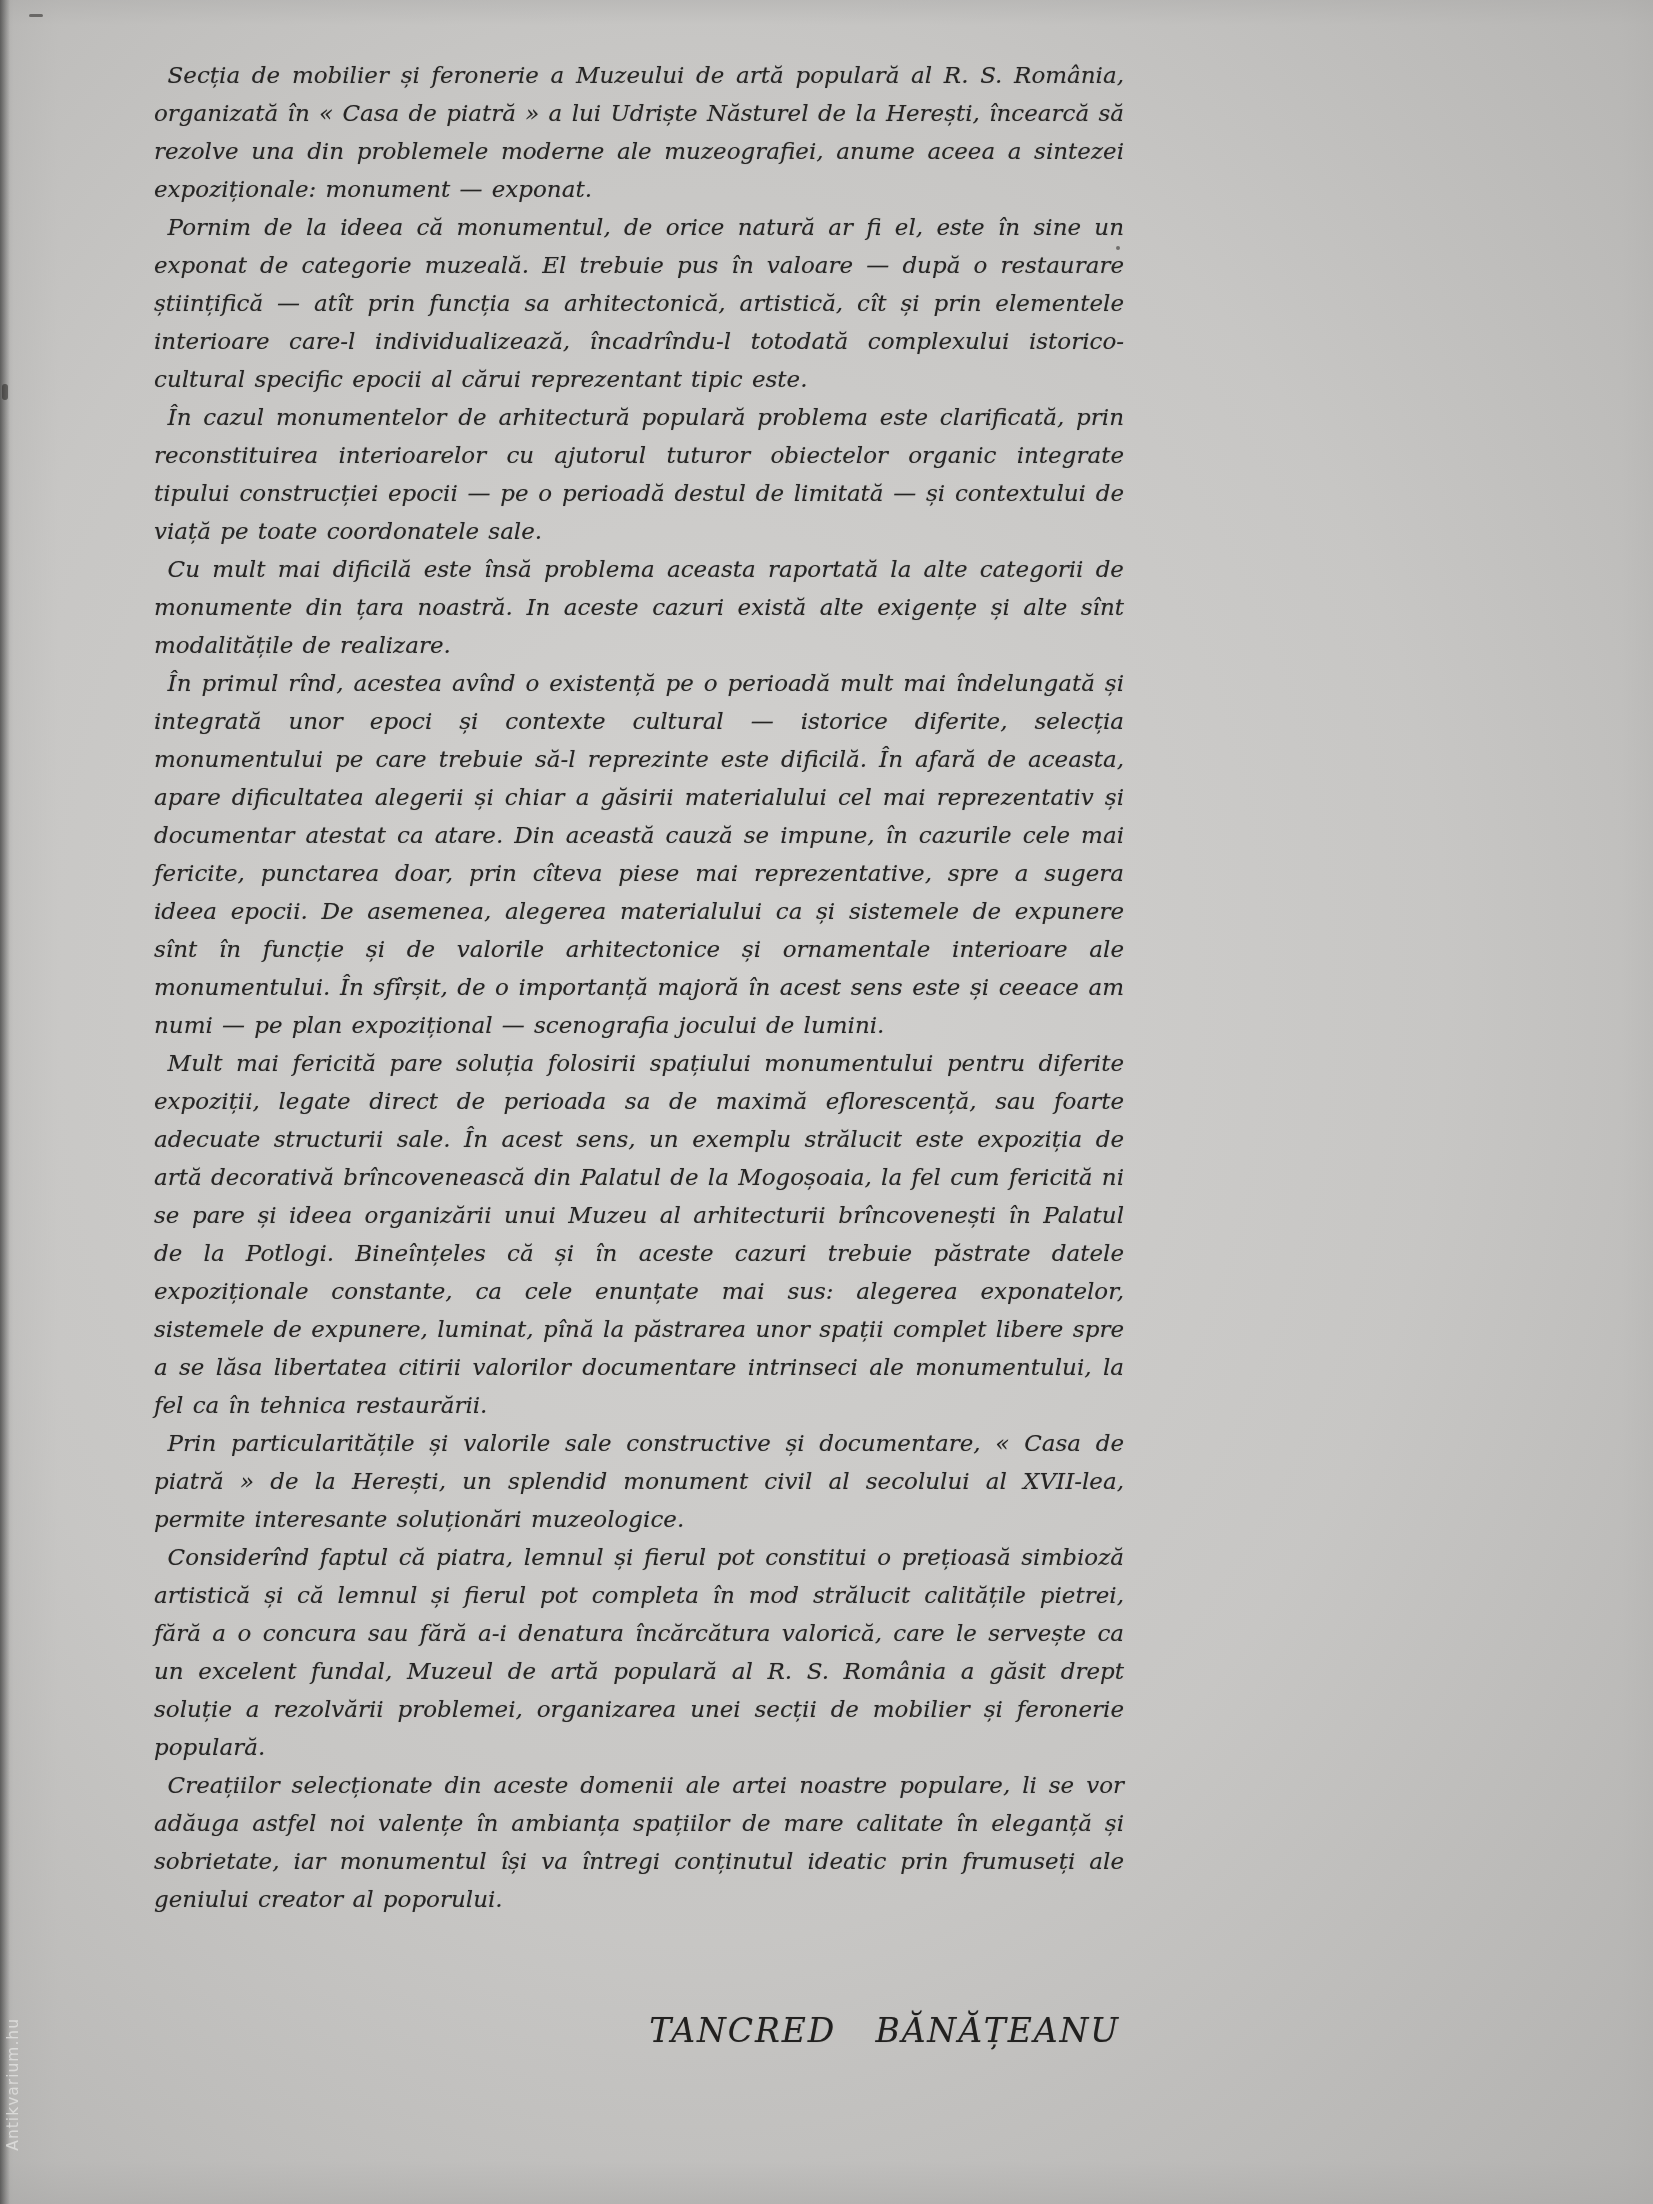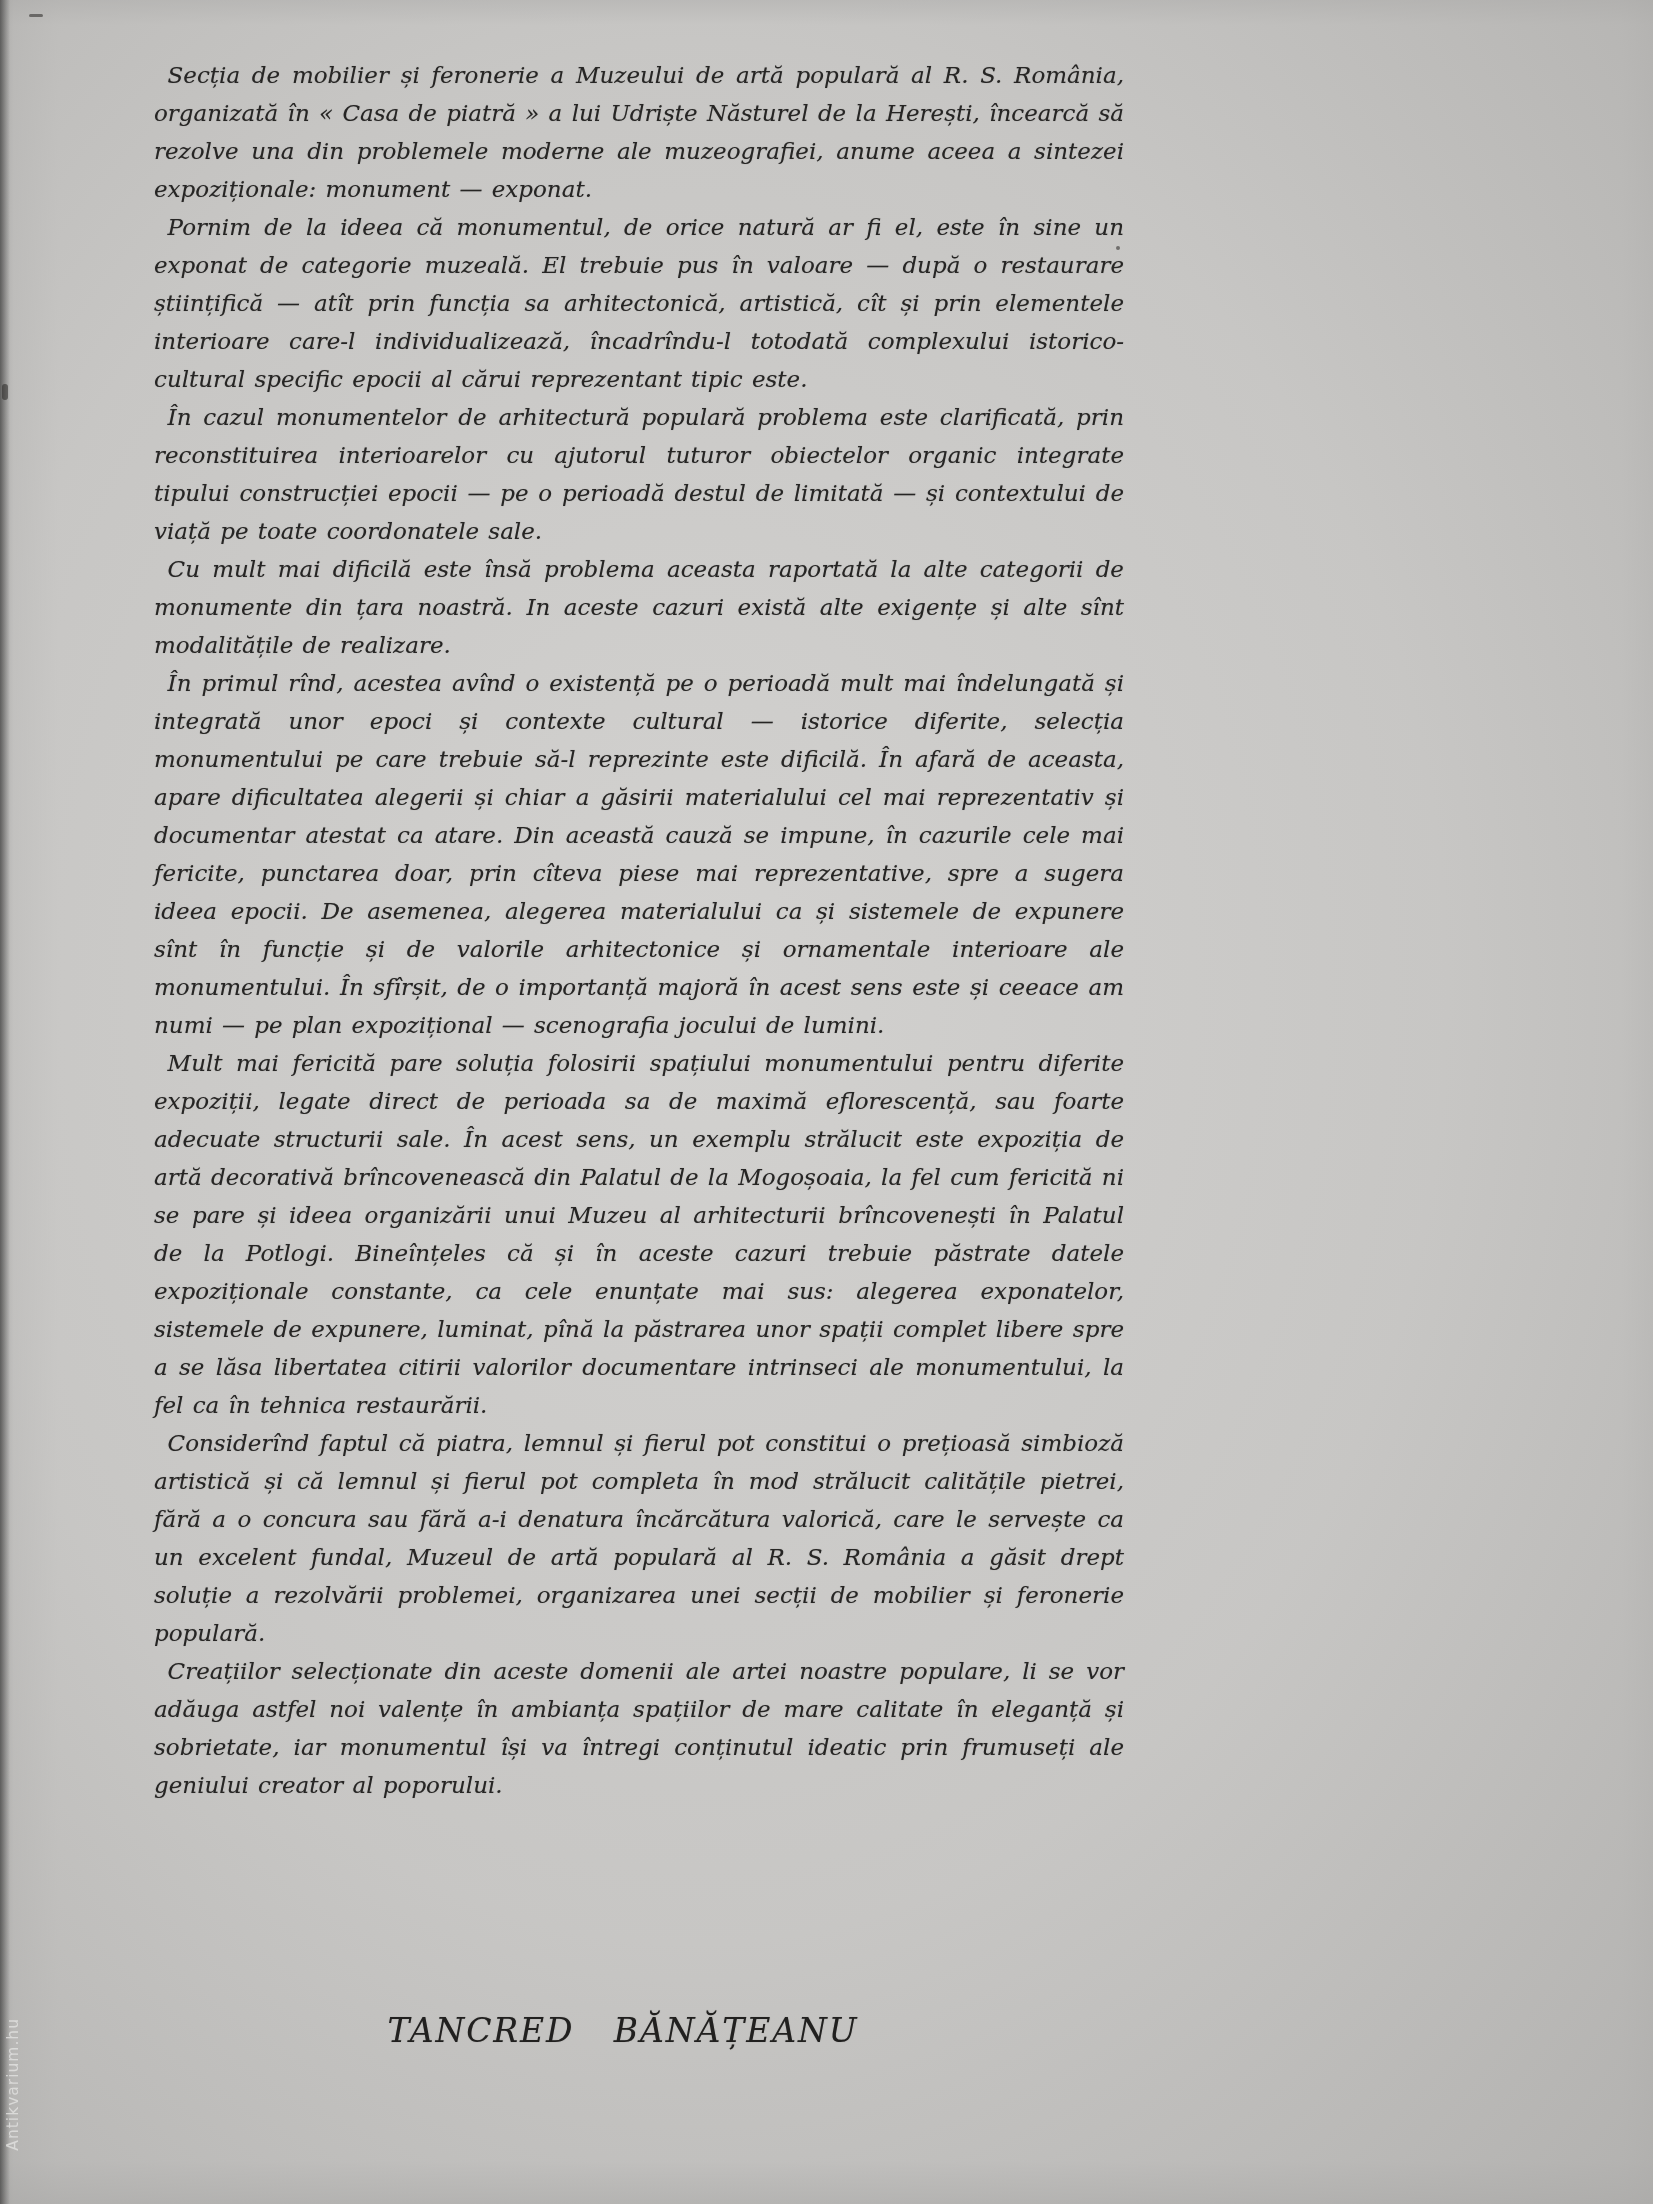--- a/index.html
+++ b/index.html
@@ -42,24 +42,24 @@
     margin-left: 16px;
   }
   .text-block p {
     margin: 0;
     padding: 0;
     text-indent: 13.6px;
     word-spacing: 1.9px;
   }
   .signature {
     position: absolute;
-    left: 138px;
+    left: 150px;
     top: 2011px;
     width: 970px;
-    text-align: center;
+    text-align: right;
     font-style: italic;
     font-size: 33px;
     letter-spacing: 1.9px;
     word-spacing: 27px;
     color: #21201f;
     text-shadow: 0 0 1px rgba(50,48,46,0.35);
   }
   .watermark {
     position: absolute;
     left: 3.9px;
@@ -91,20 +91,21 @@
 <div class="speck speck-2"></div>
 <div class="speck speck-3"></div>
 
 <div class="text-block">
   <p>Secția de mobilier și feronerie a Muzeului de artă populară al R. S. România, organizată în « Casa de piatră » a lui Udriște Năsturel de la Herești, încearcă să rezolve una din problemele moderne ale muzeografiei, anume aceea a sintezei expoziționale: monument — exponat.</p>
   <p>Pornim de la ideea că monumentul, de orice natură ar fi el, este în sine un exponat de categorie muzeală. El trebuie pus în valoare — după o restaurare științifică — atît prin funcția sa arhitectonică, artistică, cît și prin elementele interioare care-l individualizează, încadrîndu-l totodată complexului istorico-cultural specific epocii al cărui reprezentant tipic este.</p>
   <p>În cazul monumentelor de arhitectură populară problema este clarificată, prin reconstituirea interioarelor cu ajutorul tuturor obiectelor organic integrate tipului construcției epocii — pe o perioadă destul de limitată — și contextului de viață pe toate coordonatele sale.</p>
   <p>Cu mult mai dificilă este însă problema aceasta raportată la alte categorii de monumente din țara noastră. In aceste cazuri există alte exigențe și alte sînt modalitățile de realizare.</p>
   <p>În primul rînd, acestea avînd o existență pe o perioadă mult mai îndelungată și integrată unor epoci și contexte cultural — istorice diferite, selecția monumentului pe care trebuie să-l reprezinte este dificilă. În afară de aceasta, apare dificultatea alegerii și chiar a găsirii materialului cel mai reprezentativ și documentar atestat ca atare. Din această cauză se impune, în cazurile cele mai fericite, punctarea doar, prin cîteva piese mai reprezentative, spre a sugera ideea epocii. De asemenea, alegerea materialului ca și sistemele de expunere sînt în funcție și de valorile arhitectonice și ornamentale interioare ale monumentului. În sfîrșit, de o importanță majoră în acest sens este și ceeace am numi — pe plan expozițional — scenografia jocului de lumini.</p>
   <p>Mult mai fericită pare soluția folosirii spațiului monumentului pentru diferite expoziții, legate direct de perioada sa de maximă eflorescență, sau foarte adecuate structurii sale. În acest sens, un exemplu strălucit este expoziția de artă decorativă brîncovenească din Palatul de la Mogoșoaia, la fel cum fericită ni se pare și ideea organizării unui Muzeu al arhitecturii brîncovenești în Palatul de la Potlogi. Bineînțeles că și în aceste cazuri trebuie păstrate datele expoziționale constante, ca cele enunțate mai sus: alegerea exponatelor, sistemele de expunere, luminat, pînă la păstrarea unor spații complet libere spre a se lăsa libertatea citirii valorilor documentare intrinseci ale monumentului, la fel ca în tehnica restaurării.</p>
+  <p>Prin particularitățile și valorile sale constructive și documentare, « Casa de piatră » de la Herești, un splendid monument civil al secolului al XVII-lea, permite interesante soluționări muzeologice.</p>
   <p>Considerînd faptul că piatra, lemnul și fierul pot constitui o prețioasă simbioză artistică și că lemnul și fierul pot completa în mod strălucit calitățile pietrei, fără a o concura sau fără a-i denatura încărcătura valorică, care le servește ca un excelent fundal, Muzeul de artă populară al R. S. România a găsit drept soluție a rezolvării problemei, organizarea unei secții de mobilier și feronerie populară.</p>
   <p>Creațiilor selecționate din aceste domenii ale artei noastre populare, li se vor adăuga astfel noi valențe în ambianța spațiilor de mare calitate în eleganță și sobrietate, iar monumentul își va întregi conținutul ideatic prin frumuseți ale geniului creator al poporului.</p>
 </div>
 
 <div class="signature">TANCRED  BĂNĂȚEANU</div>
 
 <div class="watermark">Antikvarium.hu</div>
 
 
 </body></html>

